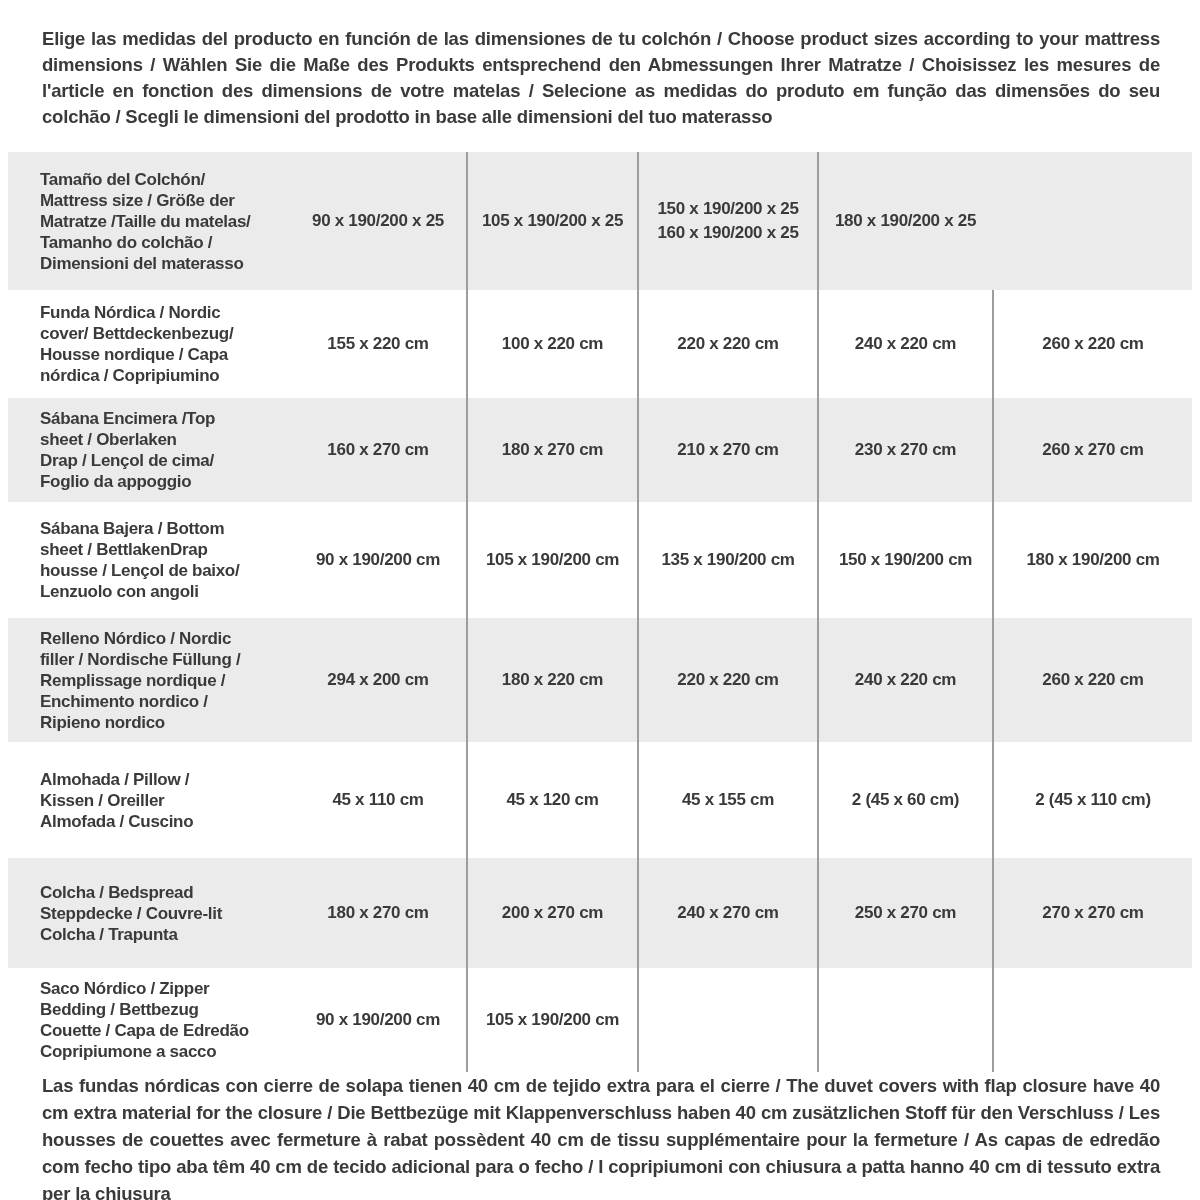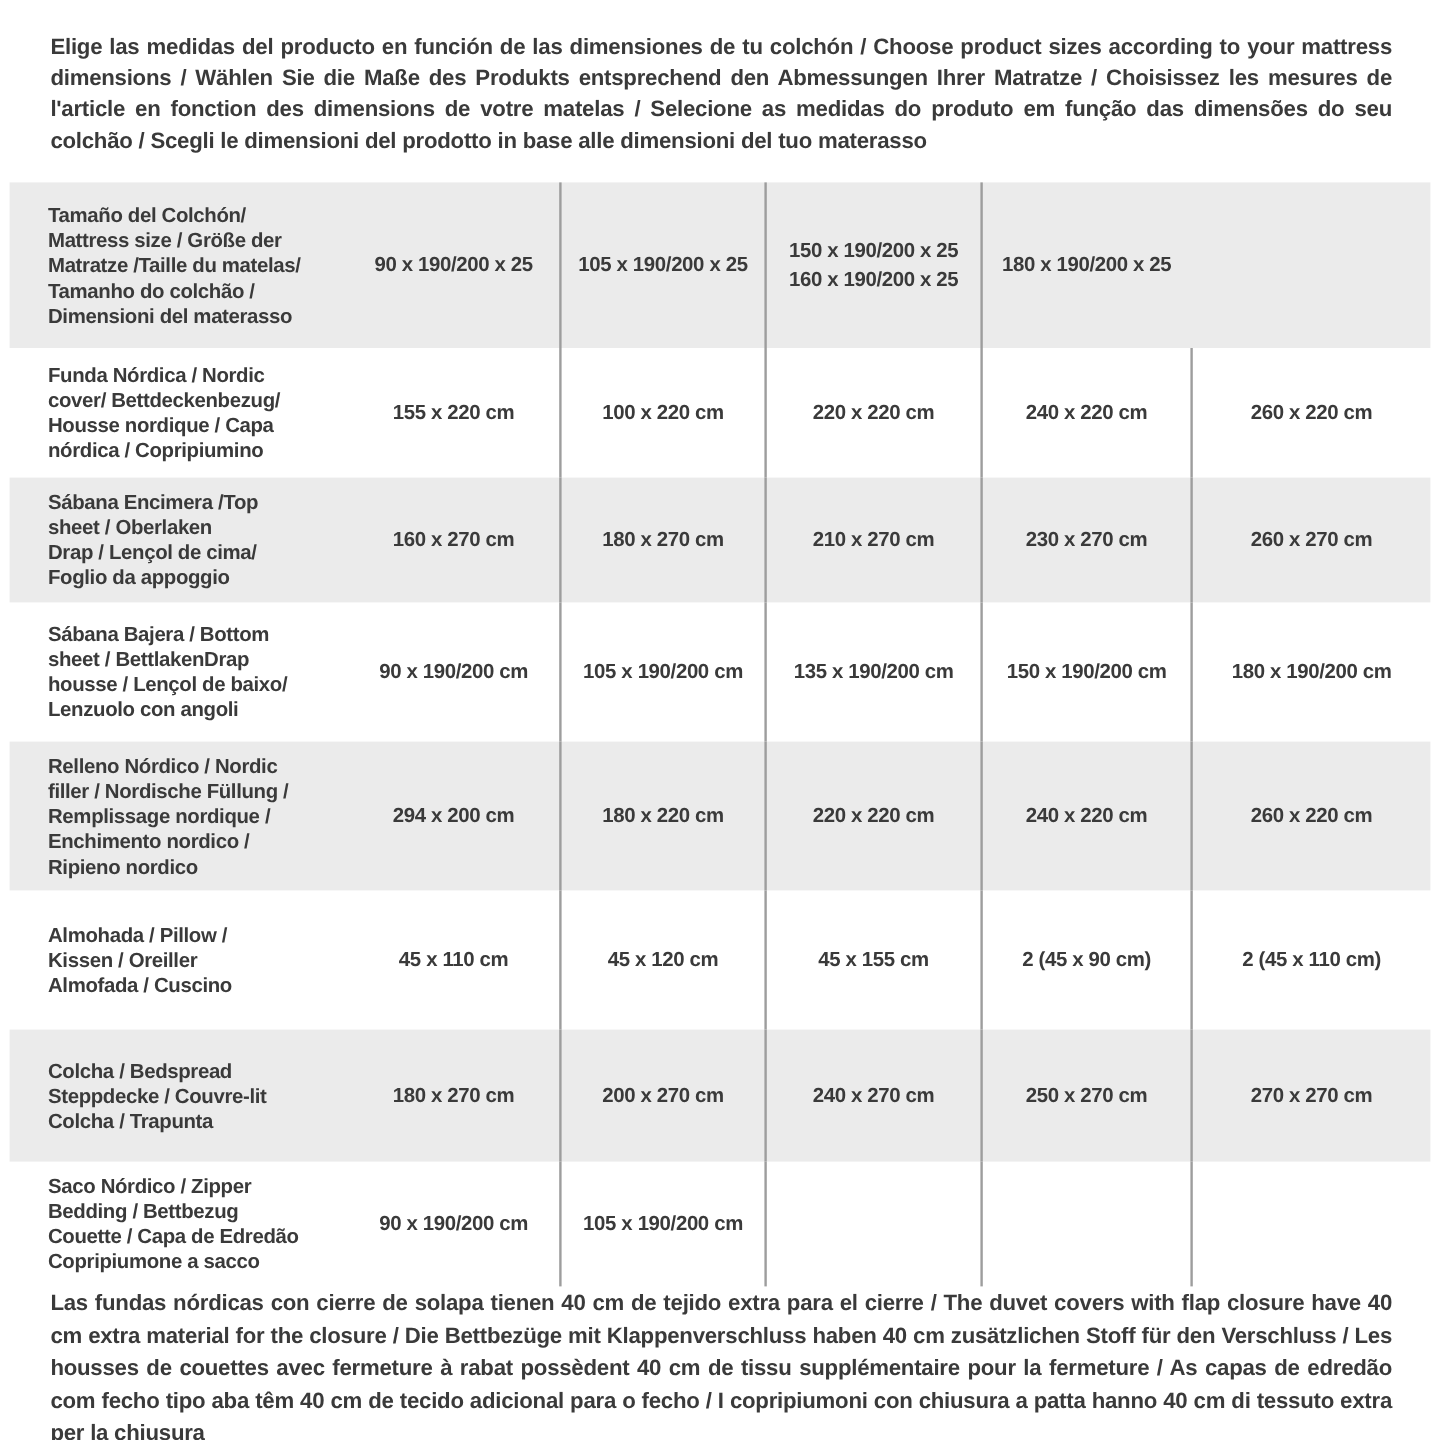--- a/index.html
+++ b/index.html
@@ -129,21 +129,21 @@
       <div class="cell val div">260 x 220 cm</div>
     </div>
 
     <div class="t-row" style="height:116px">
       <div class="cell label">Almohada  / Pillow /
 Kissen / Oreiller
 Almofada / Cuscino</div>
       <div class="cell val">45 x 110 cm</div>
       <div class="cell val div">45 x 120 cm</div>
       <div class="cell val div">45 x 155 cm</div>
-      <div class="cell val div">2 (45 x 90 cm)</div>
+      <div class="cell val div">2 (45 x 60 cm)</div>
       <div class="cell val div">2 (45 x 110 cm)</div>
     </div>
 
     <div class="t-row shade" style="height:110px">
       <div class="cell label">Colcha / Bedspread
 Steppdecke / Couvre-lit
 Colcha / Trapunta</div>
       <div class="cell val">180 x 270 cm</div>
       <div class="cell val div">200 x 270 cm</div>
       <div class="cell val div">240 x 270 cm</div>

